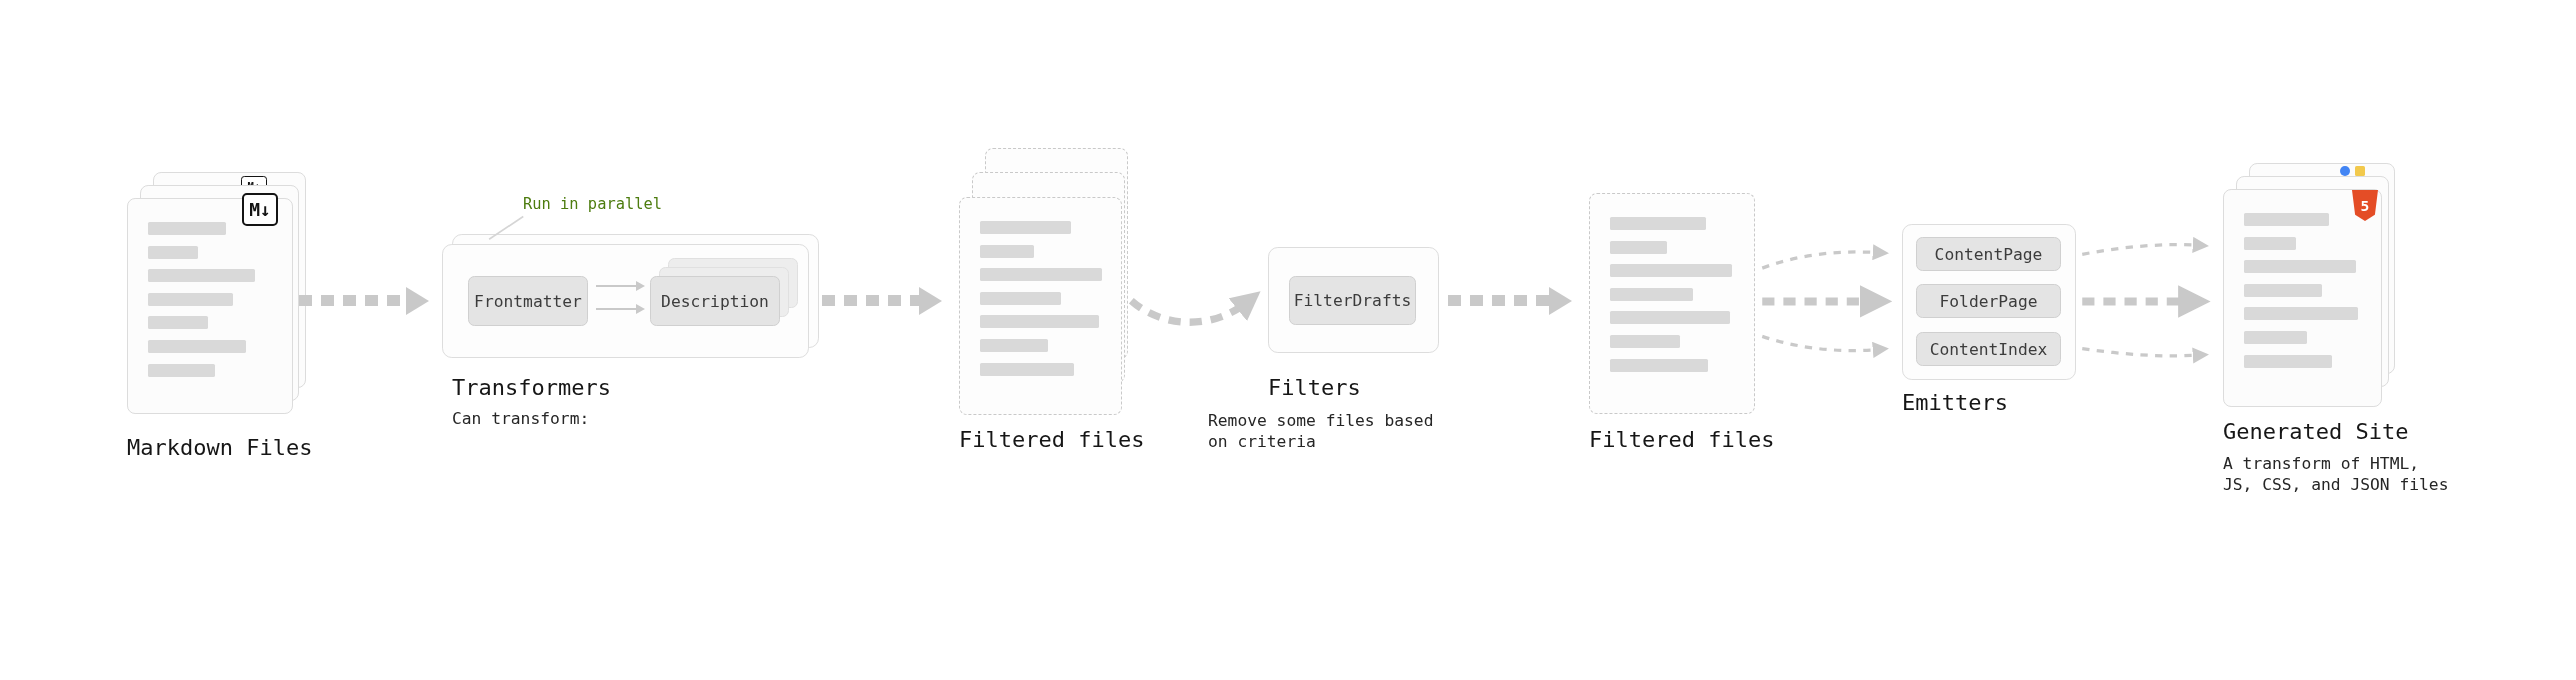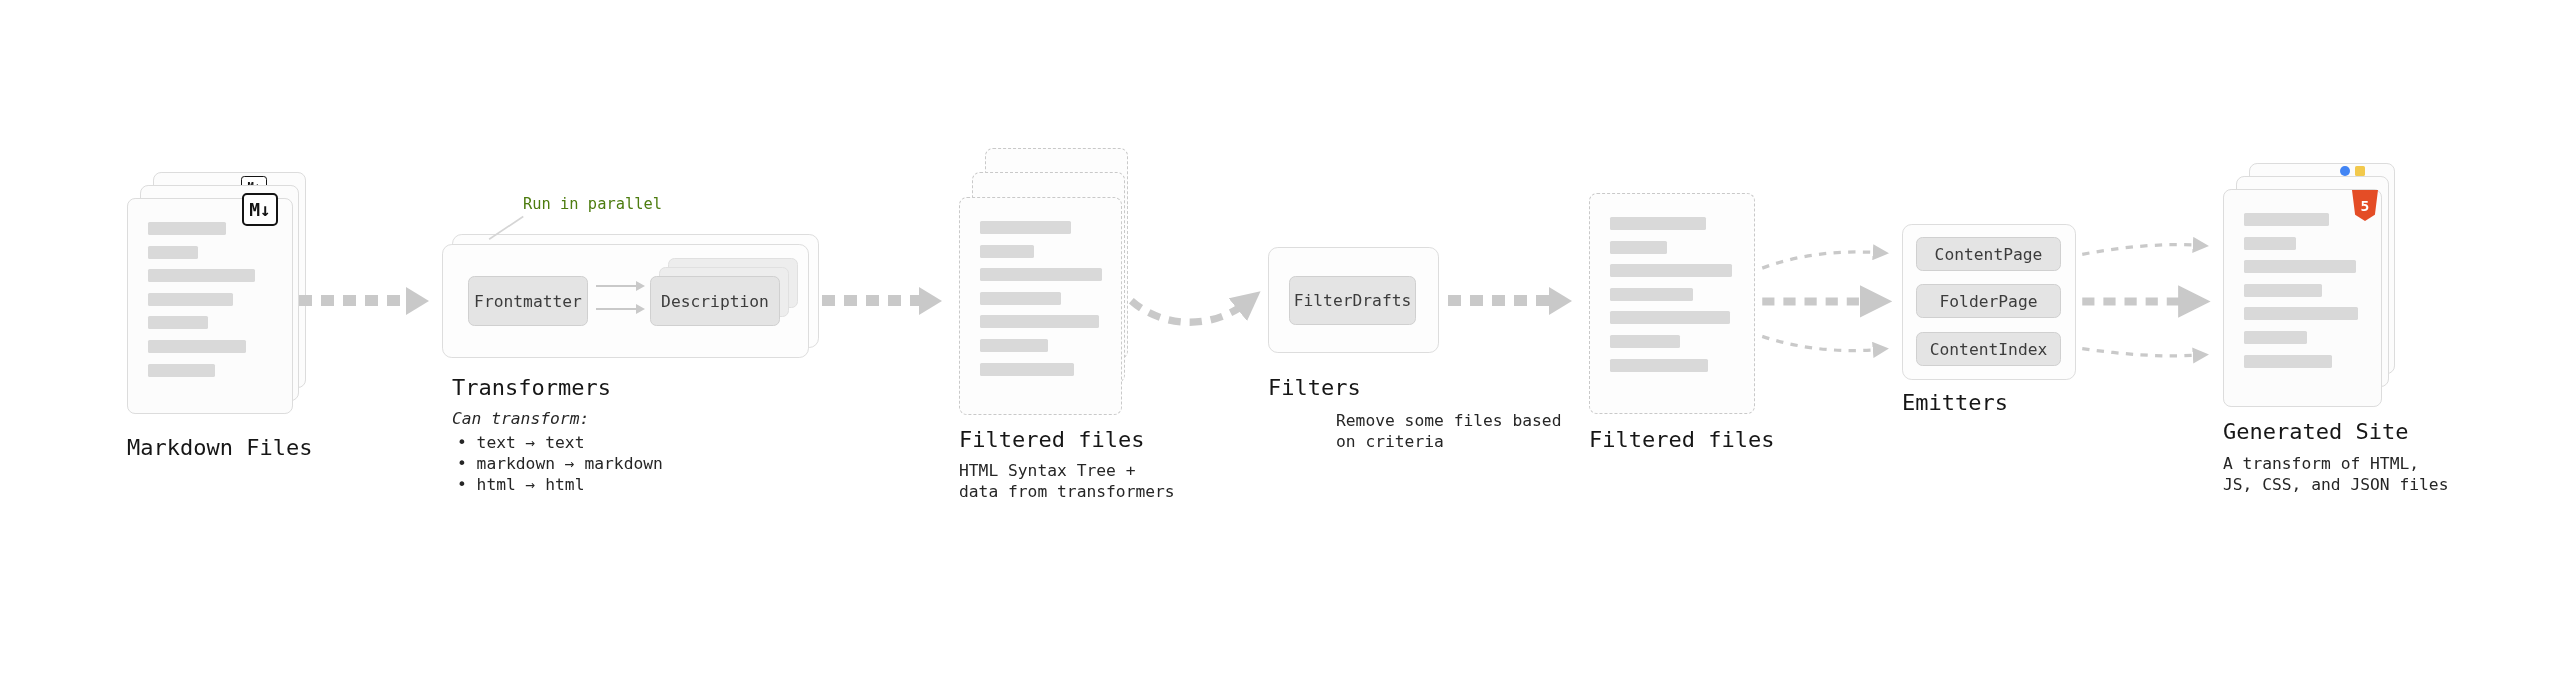--- a/index.html
+++ b/index.html
@@ -76,64 +76,55 @@
       <div class="head"></div>
   </div>
   <div class="mini-arrow" style="left:596px;top:303px;width:49px;">
     <div class="shaft"></div>
       <div class="head"></div>
   </div>
   <div class="gbox shadow" style="left:668px;top:258px;width:130px;height:50px;"></div>
   <div class="gbox shadow" style="left:659px;top:267px;width:130px;height:50px;"></div>
   <div class="gbox" style="left:650px;top:276px;width:130px;height:50px;">Description</div>
   <div class="node-label" style="left:452px;top:375px;">Transformers</div>
-  <div class="node-sub" style="left:452px;top:408px;font-style:italic;">Can transform:</div>
-  <div class="node-sub" style="left:457px;top:432px;">
-    <div>• text → text</div>
-    <div>• markdown → markdown</div>
-    <div>• html → html</div>
-  </div>
+  <div class="node-sub" style="left:452px;top:408px;">Can transform:</div>
 
   <div class="harrow" style="left:822px;top:286px;width:120px;">
     <div class="shaft"></div>
       <div class="head"></div>
   </div>
 
   <div class="card dashed" style="left:985px;top:148px;width:143px;height:211px;"></div>
   <div class="card dashed" style="left:972px;top:172px;width:153px;height:211px;"></div>
   <div class="card dashed" style="left:959px;top:197px;width:163px;height:218px;">
     <div class="bars">
       <div class="bar" style="width:91px"></div>
       <div class="bar" style="width:54px"></div>
       <div class="bar" style="width:122px"></div>
       <div class="bar" style="width:81px"></div>
       <div class="bar" style="width:119px"></div>
       <div class="bar" style="width:68px"></div>
       <div class="bar" style="width:94px"></div>
     </div>
   </div>
   <div class="node-label" style="left:959px;top:427px;">Filtered files</div>
-  <div class="node-sub" style="left:959px;top:460px;">
-    <div>HTML Syntax Tree +</div>
-    <div>data from transformers</div>
-  </div>
 
   <svg class="conn" style="left:1128px;top:273px;" width="132" height="70" viewBox="0 0 162 86">
     <defs>
       <marker id="ah1" markerWidth="4" markerHeight="4" refX="1.6" refY="2" orient="auto" markerUnits="strokeWidth">
         <path d="M0,0 L4,2 L0,4 Z" fill="#c9c9c9"></path>
       </marker>
     </defs>
     <path d="M 4 34 C 42 68, 104 70, 146 36" fill="none" stroke="#c9c9c9" stroke-width="9" stroke-dasharray="15 11" marker-end="url(#ah1)"></path>
   </svg>
 
   <div class="panel" style="left:1268px;top:247px;width:171px;height:106px;"></div>
   <div class="gbox" style="left:1289px;top:276px;width:127px;height:49px;">FilterDrafts</div>
   <div class="node-label" style="left:1268px;top:375px;">Filters</div>
-  <div class="node-sub" style="left:1336px;top:410px;">
+  <div class="node-sub" style="left:1208px;top:410px;">
     <div>Remove some files based</div>
     <div>on criteria</div>
   </div>
 
   <div class="harrow" style="left:1448px;top:286px;width:124px;">
     <div class="shaft"></div>
       <div class="head"></div>
   </div>
 
   <div class="card dashed" style="left:1589px;top:193px;width:166px;height:221px;">

